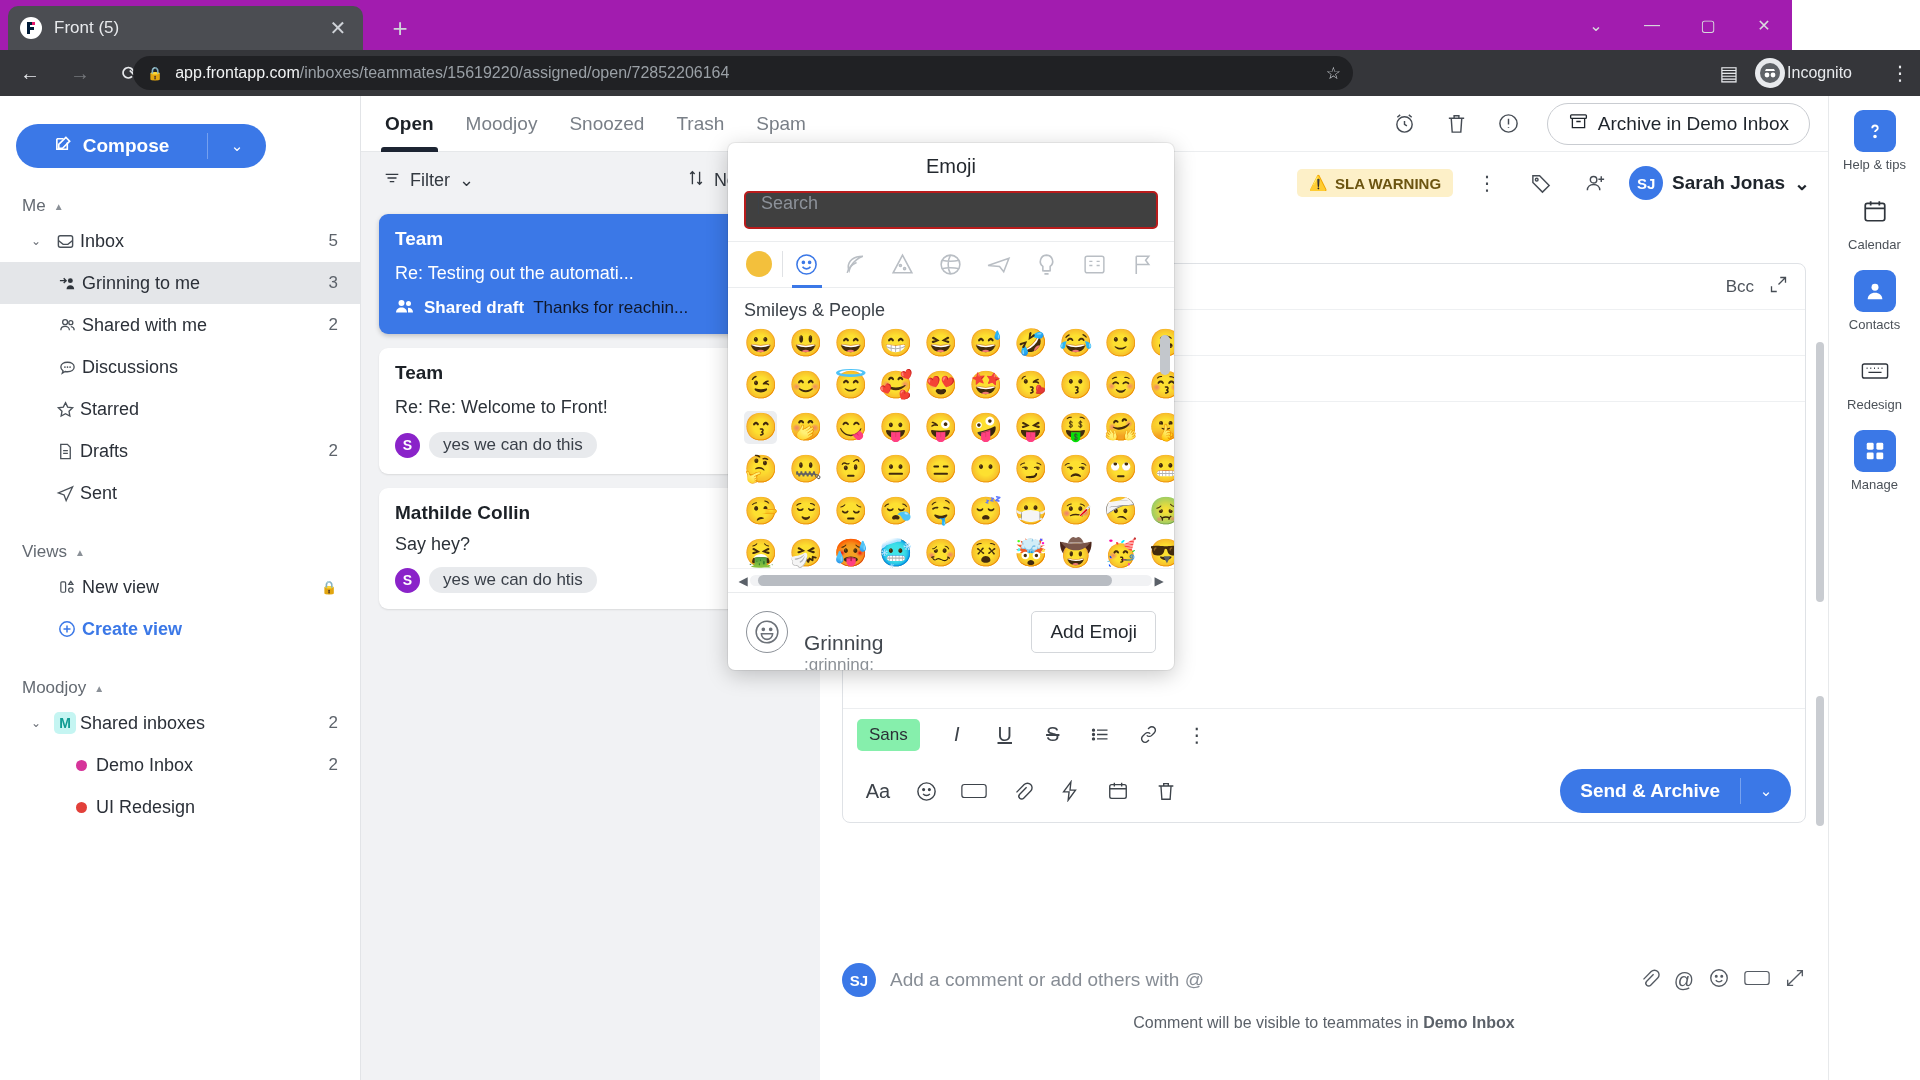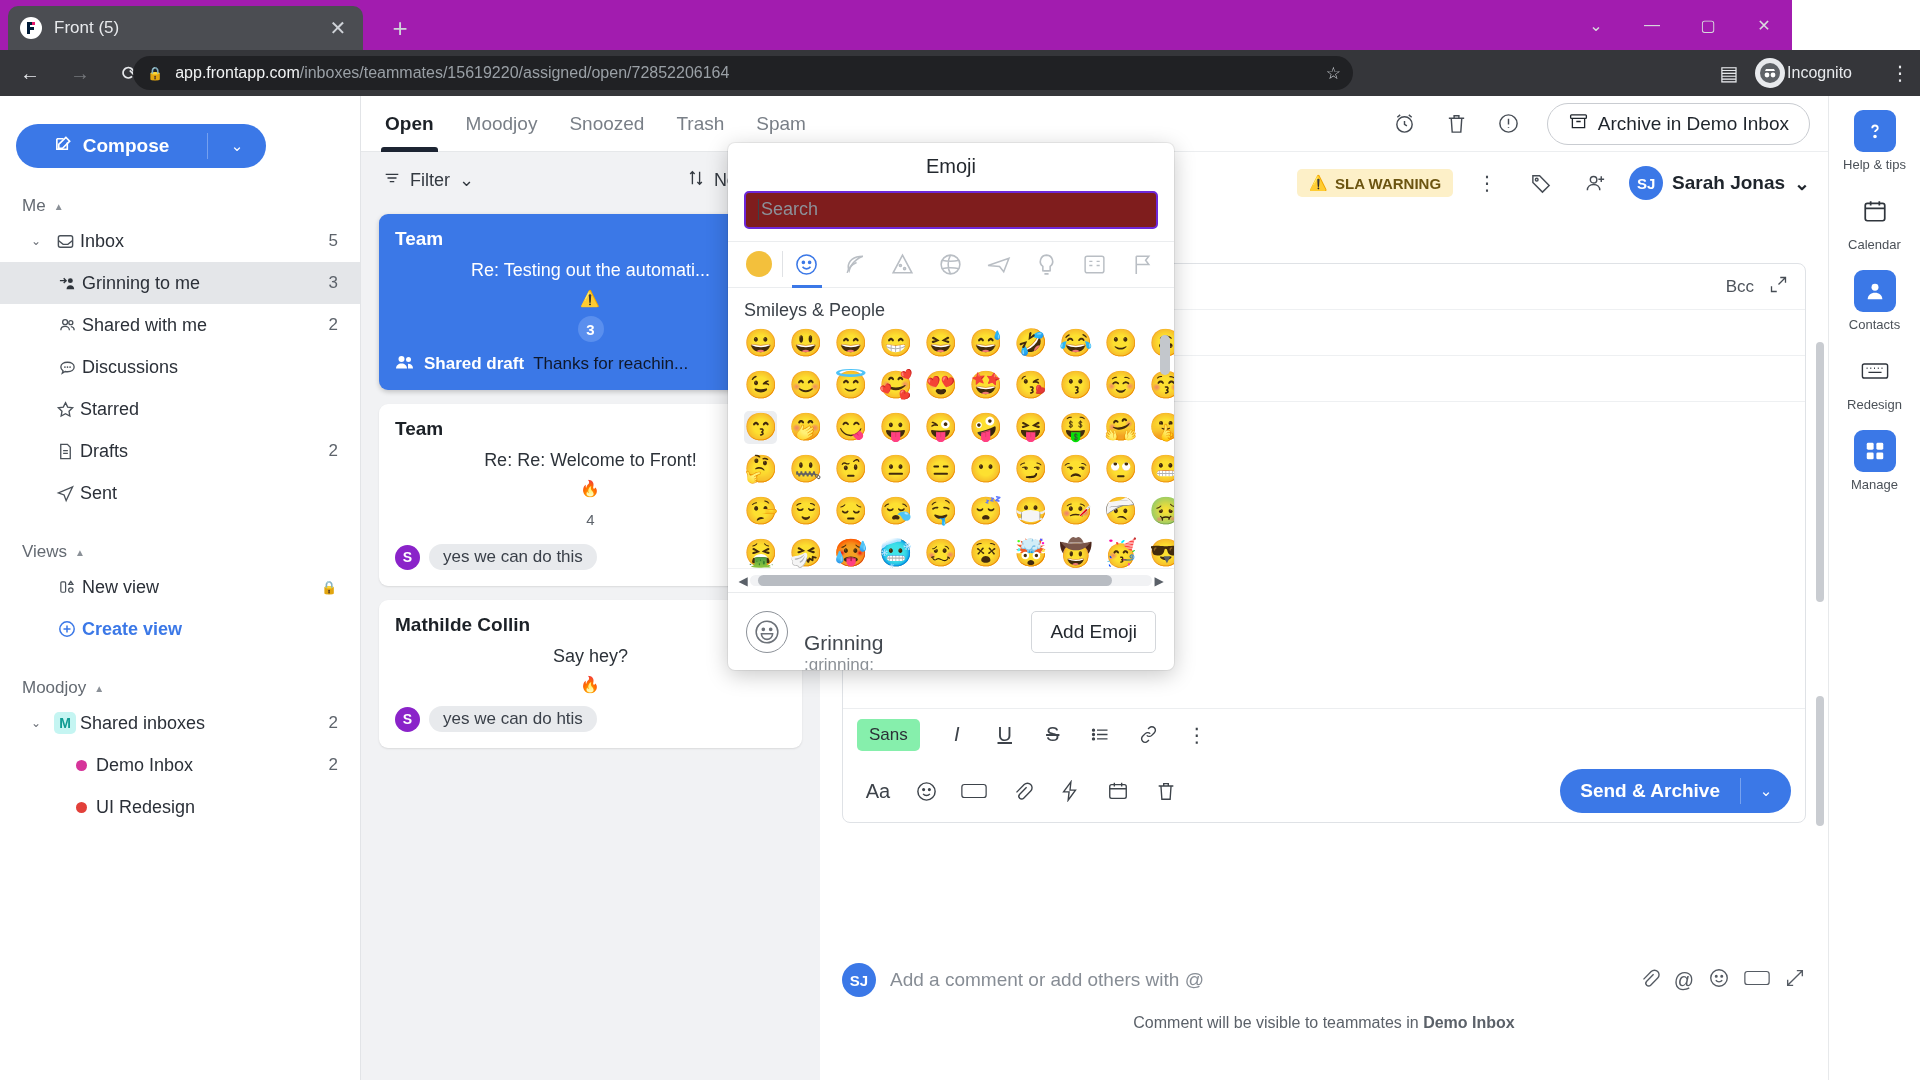--- a/index.html
+++ b/index.html
@@ -177,21 +177,21 @@
   .corner {
     position: absolute; top: 0; right: 0; width: 0; height: 0;
     border-top: 20px solid #ec3b8e; border-left: 20px solid transparent;
     border-radius: 0 9px 0 0;
   }
   .cc-row1 { display: flex; align-items: baseline; }
   .cc-name { font-size: 19px; font-weight: bold; color: #1c2127; flex: 1 1 auto; }
   .convcard.sel .cc-name { color: #ffffff; }
   .cc-time { font-size: 16px; color: #5e646c; flex: 0 0 auto; }
   .convcard.sel .cc-time { color: #e3ecfb; }
-  .cc-row2 { display: flex; align-items: center; margin-top: 10px; gap: 8px; flex-direction: column; }
+  .cc-row2 { display: flex; align-items: center; margin-top: 10px; gap: 8px; }
   .cc-subj {
     font-size: 18px; color: #2c3239; flex: 1 1 auto;
     white-space: nowrap; overflow: hidden; text-overflow: ellipsis;
   }
   .convcard.sel .cc-subj { color: #ffffff; }
   .pill-cnt {
     min-width: 26px; height: 26px; border-radius: 13px; background: #5a8fee;
     color: #ffffff; font-size: 15px; font-weight: bold;
     display: flex; align-items: center; justify-content: center; padding: 0 7px;
   }
@@ -330,23 +330,23 @@
     background: #ffffff; border-radius: 7px;
     box-shadow: 0 5px 22px rgba(0,0,0,.22), 0 0 0 1px rgba(0,0,0,.06);
     z-index: 50; display: flex; flex-direction: column; overflow: hidden;
   }
   .ep-title {
     height: 48px; display: flex; align-items: center; justify-content: center;
     font-size: 20px; color: #23282e;
   }
   .ep-searchwrap { padding: 0 16px 12px 16px; }
   .ep-search {
-    width: 100%; height: 38px; border: 2px solid #6d28d9; border-radius: 5px;
+    width: 100%; height: 38px; border: 2px solid #b91c1c; border-radius: 5px;
     padding: 0 12px; font-size: 18px; color: #8c9199;
-    display: flex; align-items: center; background: #7f1d1d;
+    display: flex; align-items: flex-start; background: #404040;
   }
   .ep-caret { width: 1px; height: 21px; background: #3b4148; margin-right: 2px; }
   .ep-tabs {
     height: 47px; border-top: 1px solid #ebedef; border-bottom: 1px solid #ebedef;
     display: flex; align-items: center; padding: 0 8px;
   }
   .ep-tab {
     flex: 1 1 0; height: 47px; display: flex; align-items: center; justify-content: center;
     cursor: pointer; position: relative; color: #b9bec4; font-size: 21px;
   }

